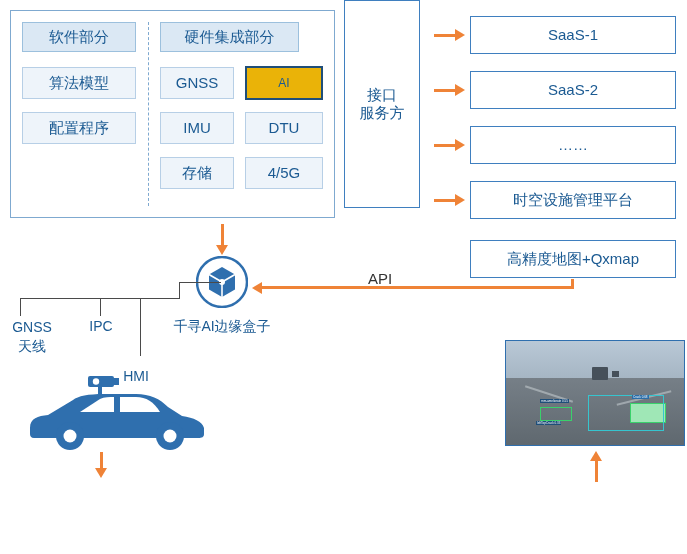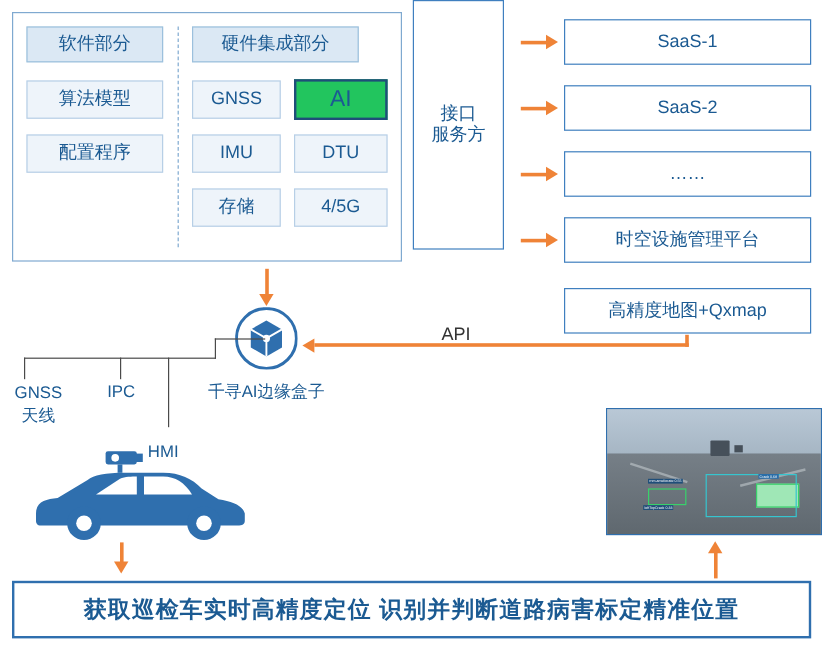--- a/index.html
+++ b/index.html
@@ -46,24 +46,24 @@
     color: #1b5a92;
     font-size: 15px;
   }
   .cell {
     background: #eef4fa;
     border: 1px solid #b7cfe6;
     color: #1b5a92;
     font-size: 15px;
   }
   .cell-strong {
-    background: #22c55e;
+    background: #eab308;
     border: 2px solid #1f4e79;
     color: #1b5a92;
-    font-size: 19px;
+    font-size: 12px;
   }
   .divider {
     position: absolute;
     border-left: 1px dashed #7fa9d0;
   }
   
   .arrow-h {
     position: absolute;
     height: 0;
     border-top: 3px solid #ef8337;
@@ -262,15 +262,14 @@
     <div class="veh" style="left:86px; top:26px; width:16px; height:13px; border-radius:1px;"></div>
     <div class="veh" style="left:106px; top:30px; width:7px; height:6px;"></div>
     <div class="bbox fill" style="left:124px; top:62px; width:34px; height:18px;"></div>
     <div class="bbox cy" style="left:82px; top:54px; width:74px; height:34px;"></div>
     <div class="bbox" style="left:34px; top:66px; width:30px; height:12px;"></div>
     <div class="tag lt" style="left:34px; top:58px;">rnm-ameliorate 0.55</div>
     <div class="tag lt" style="left:30px; top:80px;">leftTopCrack 0.33</div>
     <div class="tag" style="left:126px; top:54px;">Crack 0.68</div>
   </div>
 
-  <div class="banner">获取巡检车实时高精度定位 识别并判断道路病害标定精准位置</div>
 
 </div>
 
 </body></html>

